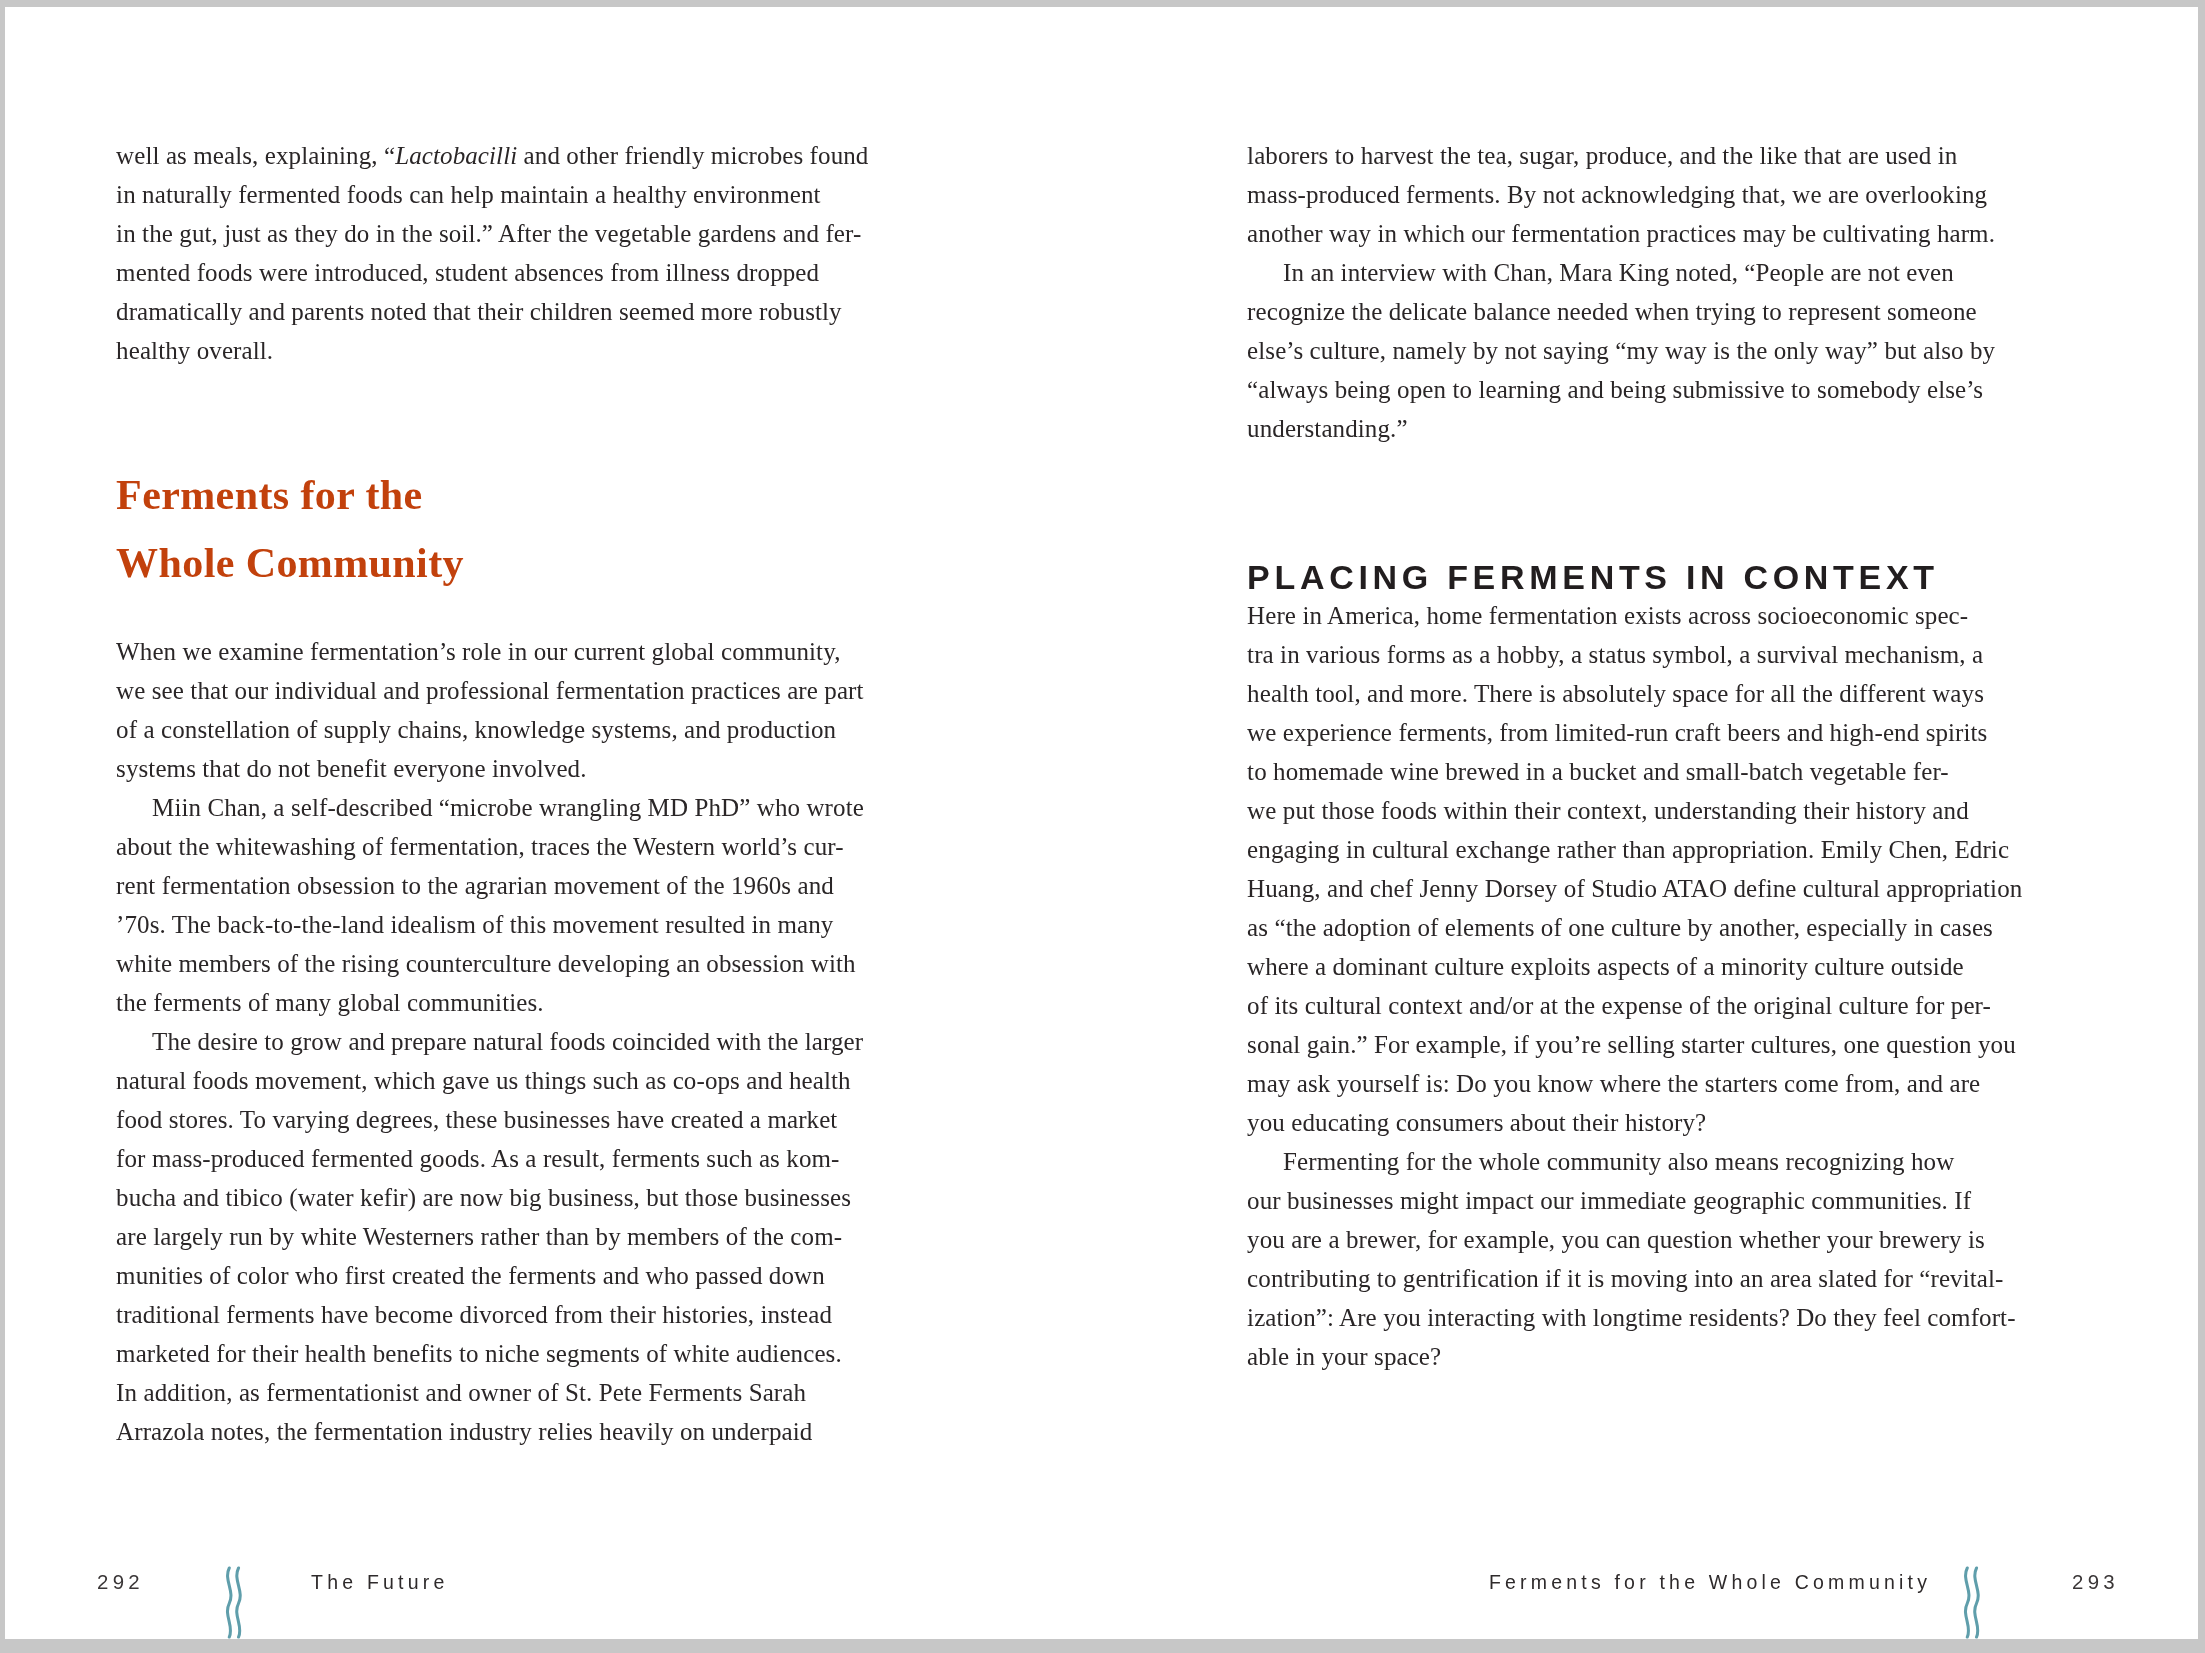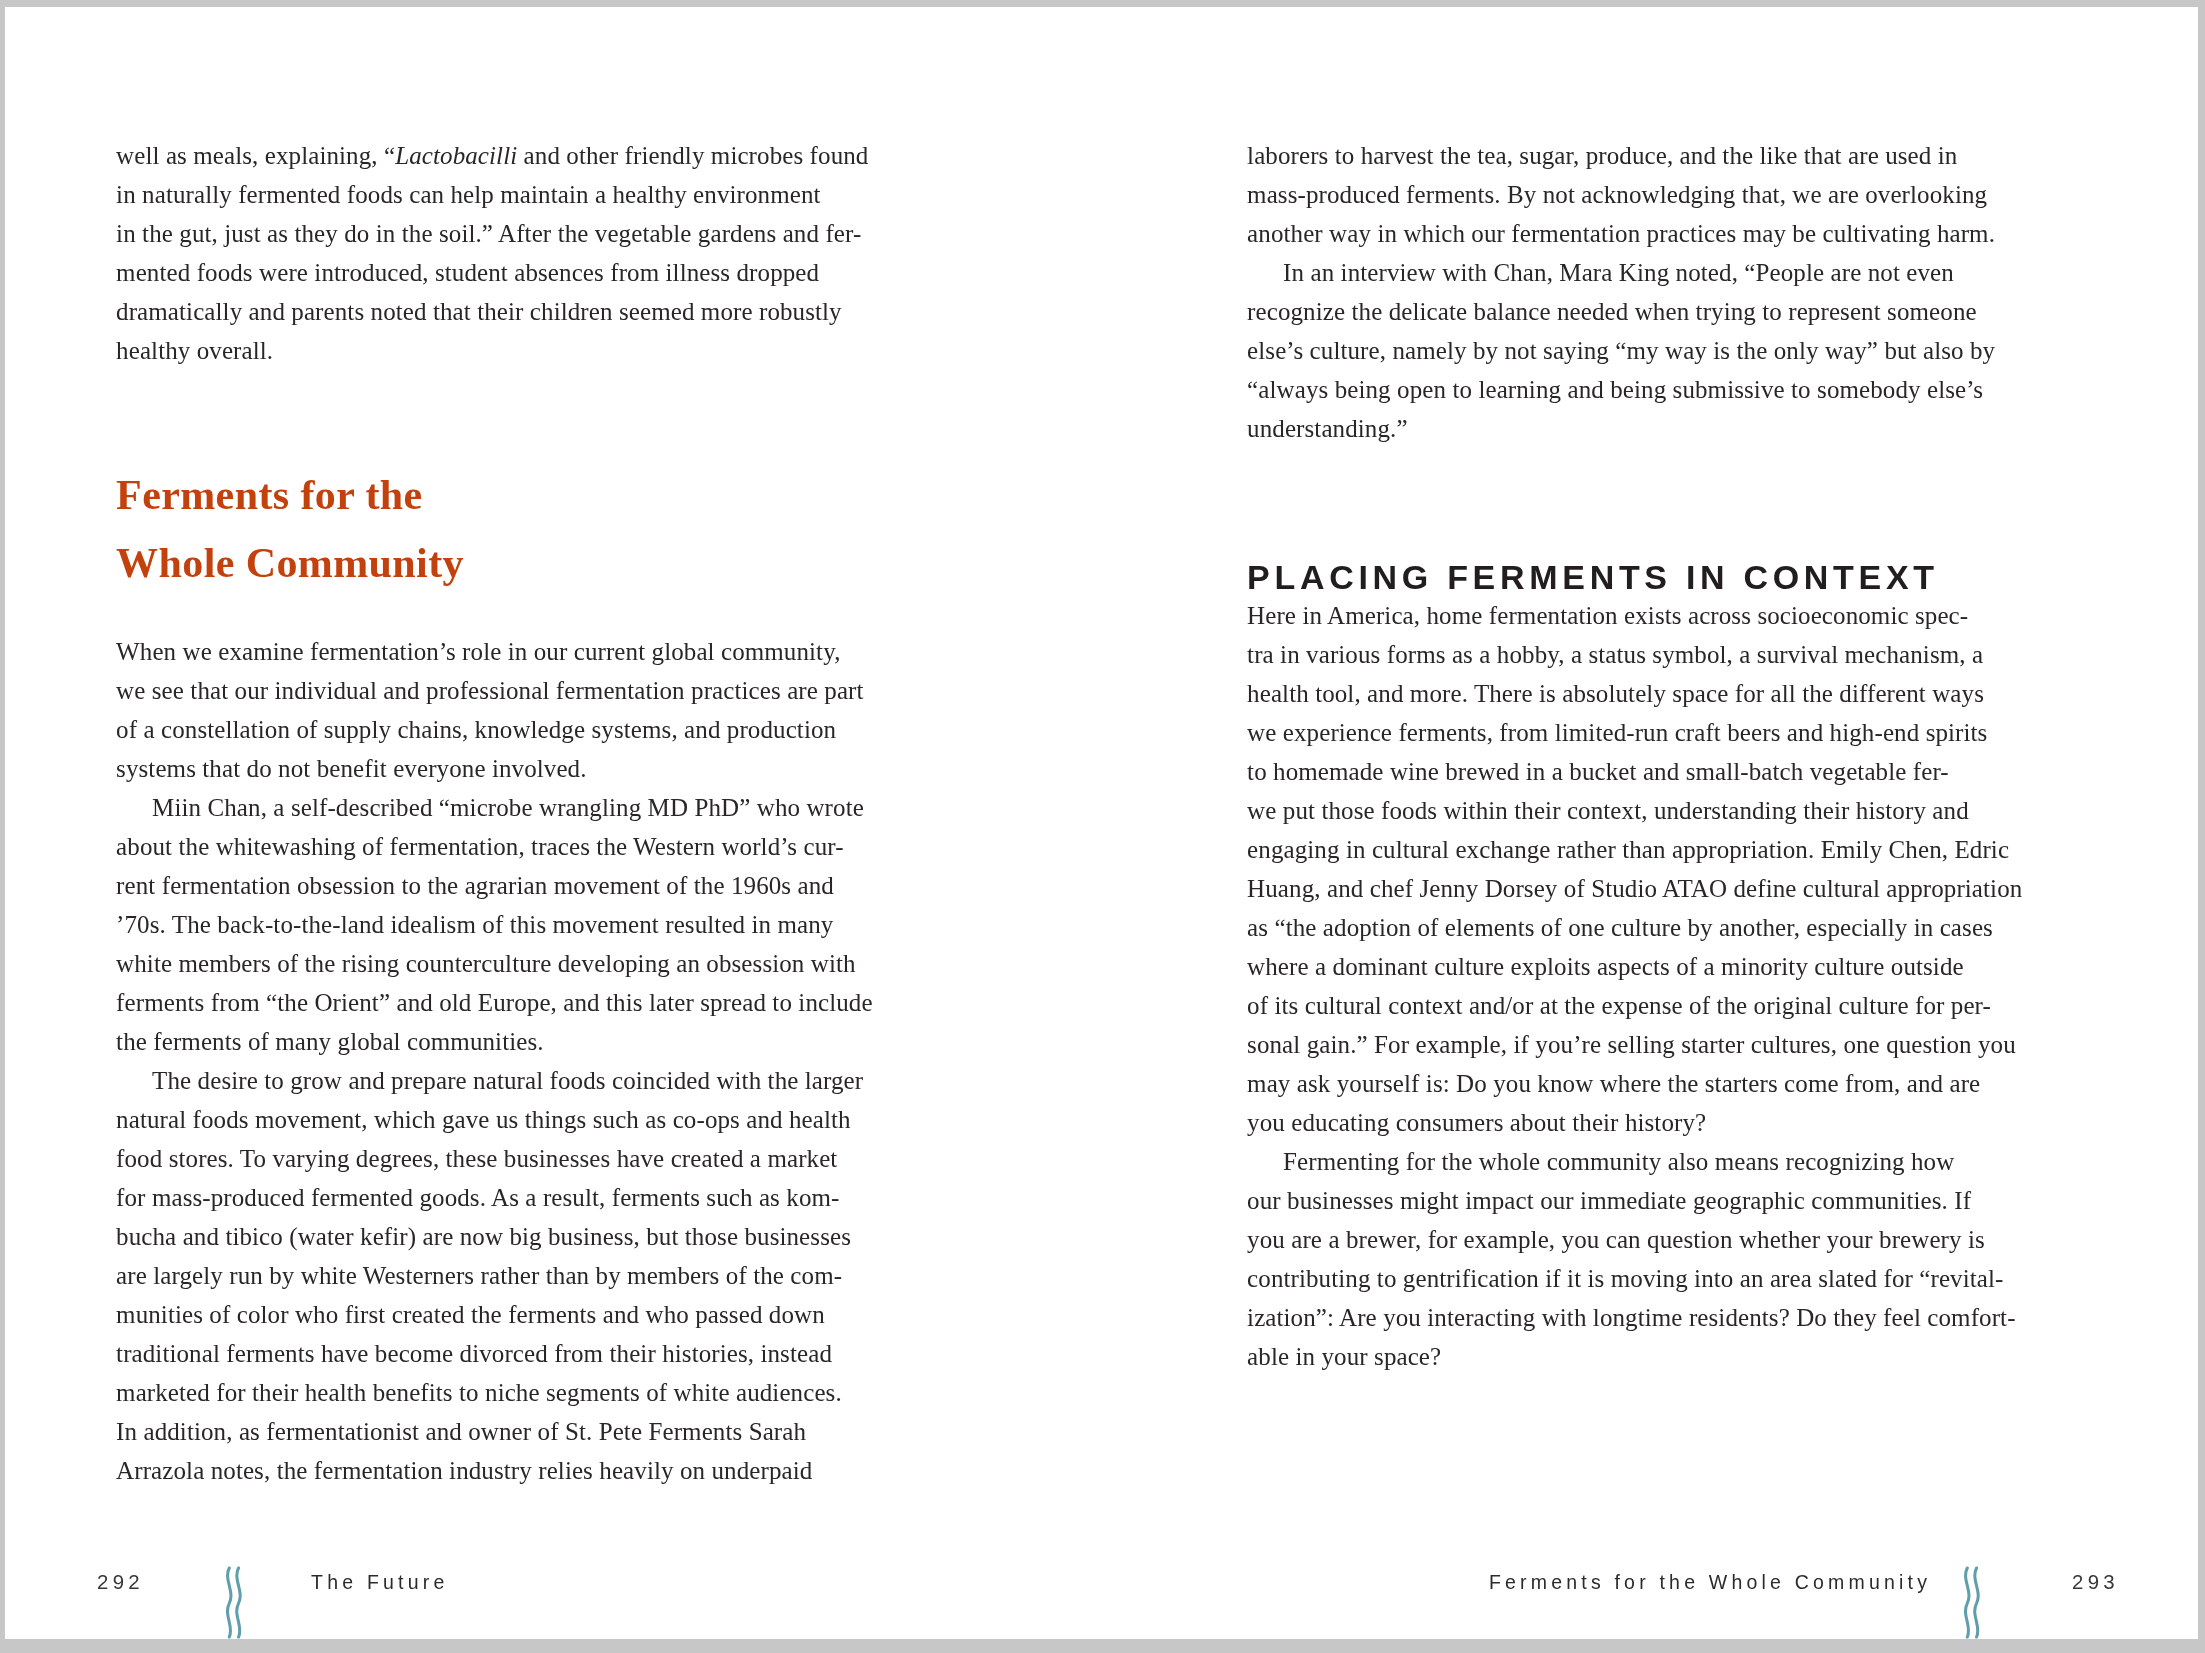--- a/index.html
+++ b/index.html
@@ -86,21 +86,20 @@
   <div class="textblock" style="left:111px; top:589px; width:891px;margin-top:36px;">
       <div class="line">When we examine fermentation’s role in our current global community,</div>
       <div class="line">we see that our individual and professional fermentation practices are part</div>
       <div class="line">of a constellation of supply chains, knowledge systems, and production</div>
       <div class="line">systems that do not benefit everyone involved.</div>
       <div class="line indented">Miin Chan, a self-described “microbe wrangling MD PhD” who wrote</div>
       <div class="line">about the whitewashing of fermentation, traces the Western world’s cur-</div>
       <div class="line">rent fermentation obsession to the agrarian movement of the 1960s and</div>
       <div class="line">’70s. The back-to-the-land idealism of this movement resulted in many</div>
       <div class="line">white members of the rising counterculture developing an obsession with</div>
-      <div class="line">ferments from “the Orient” and old Europe, and this later spread to include</div>
       <div class="line">the ferments of many global communities.</div>
       <div class="line indented">The desire to grow and prepare natural foods coincided with the larger</div>
       <div class="line">natural foods movement, which gave us things such as co-ops and health</div>
       <div class="line">food stores. To varying degrees, these businesses have created a market</div>
       <div class="line">for mass-produced fermented goods. As a result, ferments such as kom-</div>
       <div class="line">bucha and tibico (water kefir) are now big business, but those businesses</div>
       <div class="line">are largely run by white Westerners rather than by members of the com-</div>
       <div class="line">munities of color who first created the ferments and who passed down</div>
       <div class="line">traditional ferments have become divorced from their histories, instead</div>
       <div class="line">marketed for their health benefits to niche segments of white audiences.</div>

